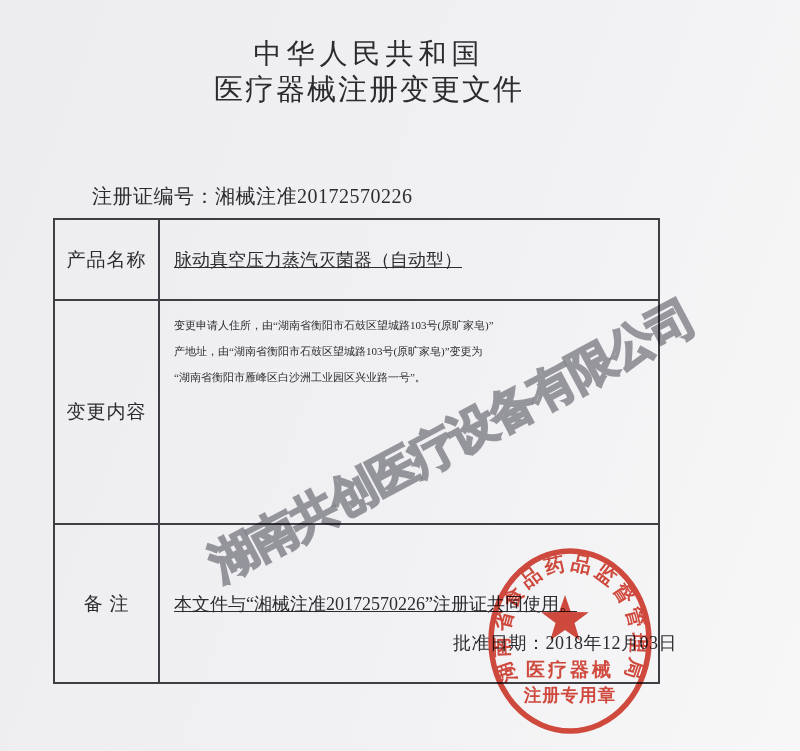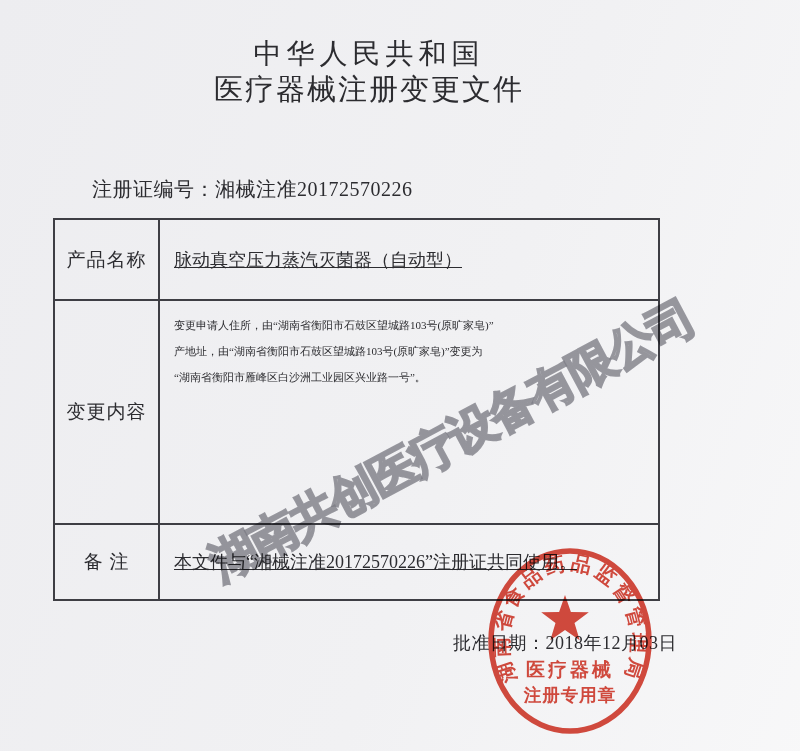--- a/index.html
+++ b/index.html
@@ -10,25 +10,25 @@
     color:#2c2c30;
     padding-left:43px;
   }
 
   
   .title { position:absolute; top:37px; left:0; width:738px; text-align:center; }
   .title-l1 { font-size:28px; line-height:34px; letter-spacing:5px; }
   .title-l2 { font-size:29px; line-height:36px; letter-spacing:2px; }
 
   
-  .regno { position:absolute; left:92px; top:176px; font-size:20px; letter-spacing:0.5px; }
+  .regno { position:absolute; left:92px; top:183px; font-size:20px; letter-spacing:0.5px; }
 
   
   .doc-table {
-    position:absolute; left:53px; top:218px; width:607px; height:383px;
+    position:absolute; left:53px; top:218px; width:607px; height:466px;
     border:2px solid #3e3e44; display:grid;
     grid-template-columns:105px 1fr; grid-template-rows:81px 224px 1fr;
     box-sizing:border-box;
   }
   .lbl {
     border-right:2px solid #3e3e44; border-bottom:2px solid #3e3e44;
     display:flex; align-items:center; justify-content:center;
     font-size:19px; letter-spacing:1px;
   }
   .val { border-bottom:2px solid #3e3e44; }

